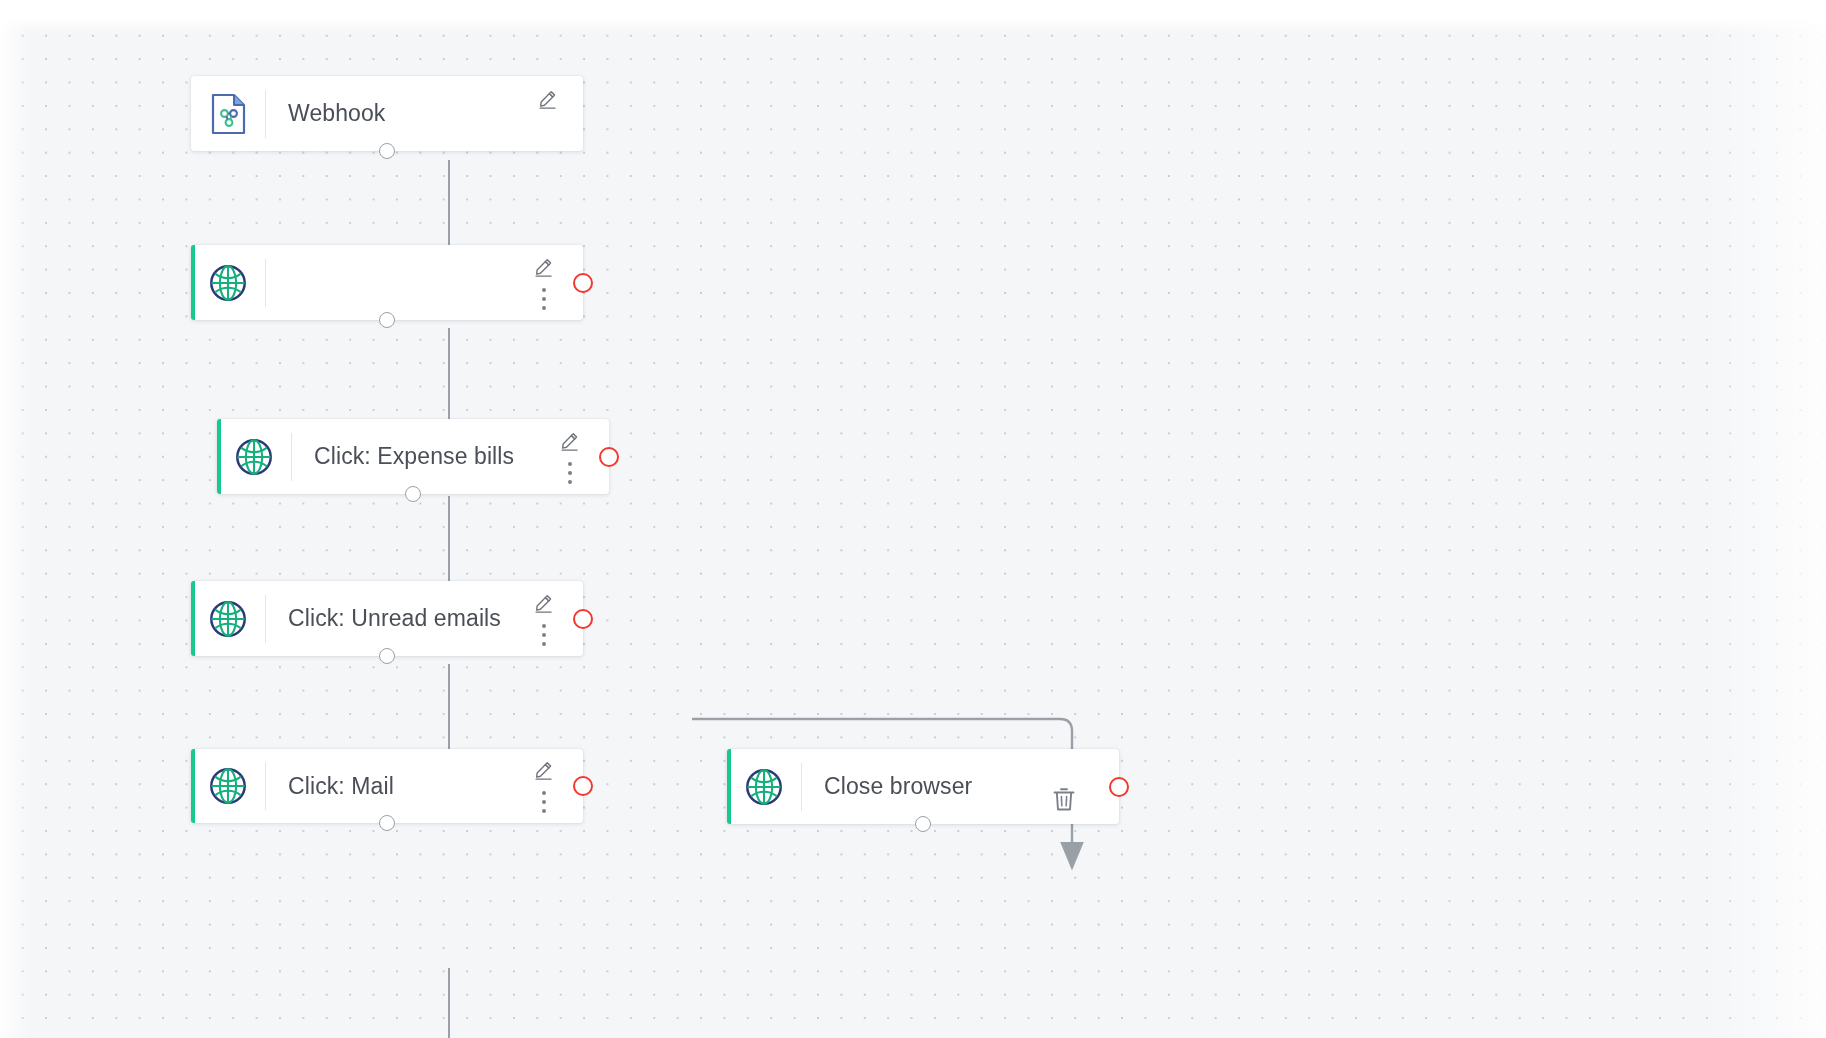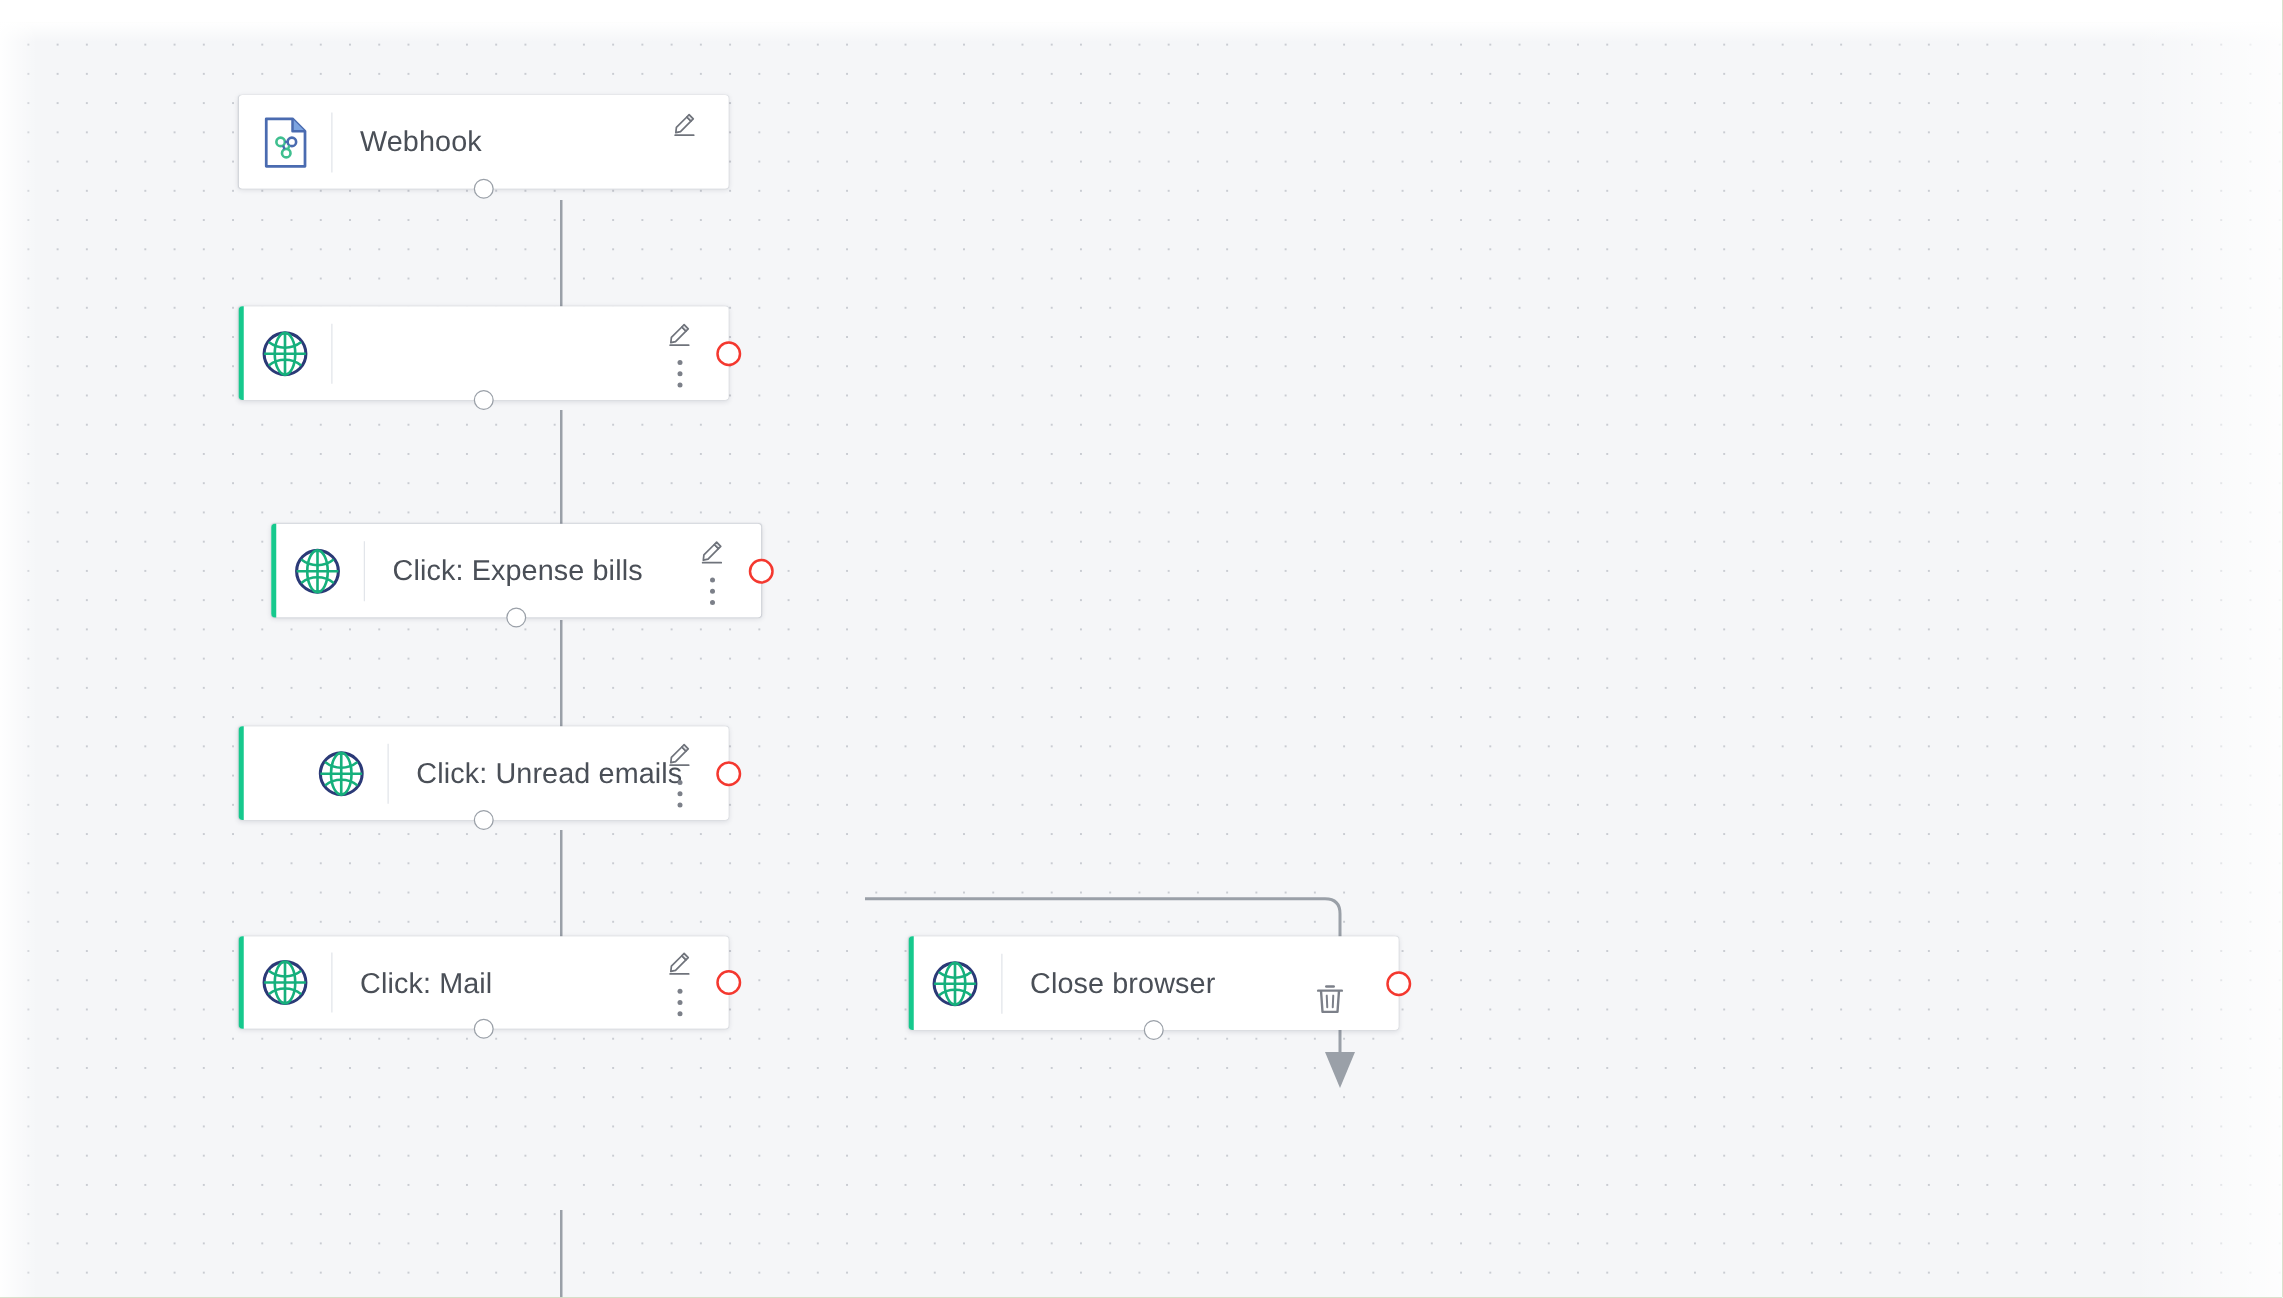--- a/index.html
+++ b/index.html
@@ -234,21 +234,21 @@
         <i></i>
           <i></i>
           <i></i>
       </div>
     </div>
 
     <div class="port-out-right" style="right:-10px; top:50%; transform:translateY(-50%);"></div>
     <div class="port-out-bottom" style="left:50%; bottom:-8px; transform:translateX(-50%);"></div>
   </div>
 
-  <div class="node" style="left:191px; top:581px; width:392px; height:75px;padding-left:45px;">
+  <div class="node" style="left:191px; top:581px; width:392px; height:75px;">
     <div class="accent"></div>
     <div class="icon-cell">
       <svg width="42" height="42" viewBox="0 0 44 44">
         <circle cx="22" cy="22" r="17.5" fill="none" stroke="#2b3a77" stroke-width="2.6"></circle>
         <ellipse cx="22" cy="22" rx="8.6" ry="17.5" fill="none" stroke="#16b07c" stroke-width="2.2"></ellipse>
         <line x1="4.5" y1="22" x2="39.5" y2="22" stroke="#16b07c" stroke-width="2.2"></line>
         <line x1="22" y1="4.5" x2="22" y2="39.5" stroke="#16b07c" stroke-width="2.2"></line>
         <path d="M8.4,12.2 A22,22 0 0,0 35.6,12.2" fill="none" stroke="#16b07c" stroke-width="2.1"></path>
         <path d="M8.4,31.8 A22,22 0 0,1 35.6,31.8" fill="none" stroke="#16b07c" stroke-width="2.1"></path>
       </svg>

